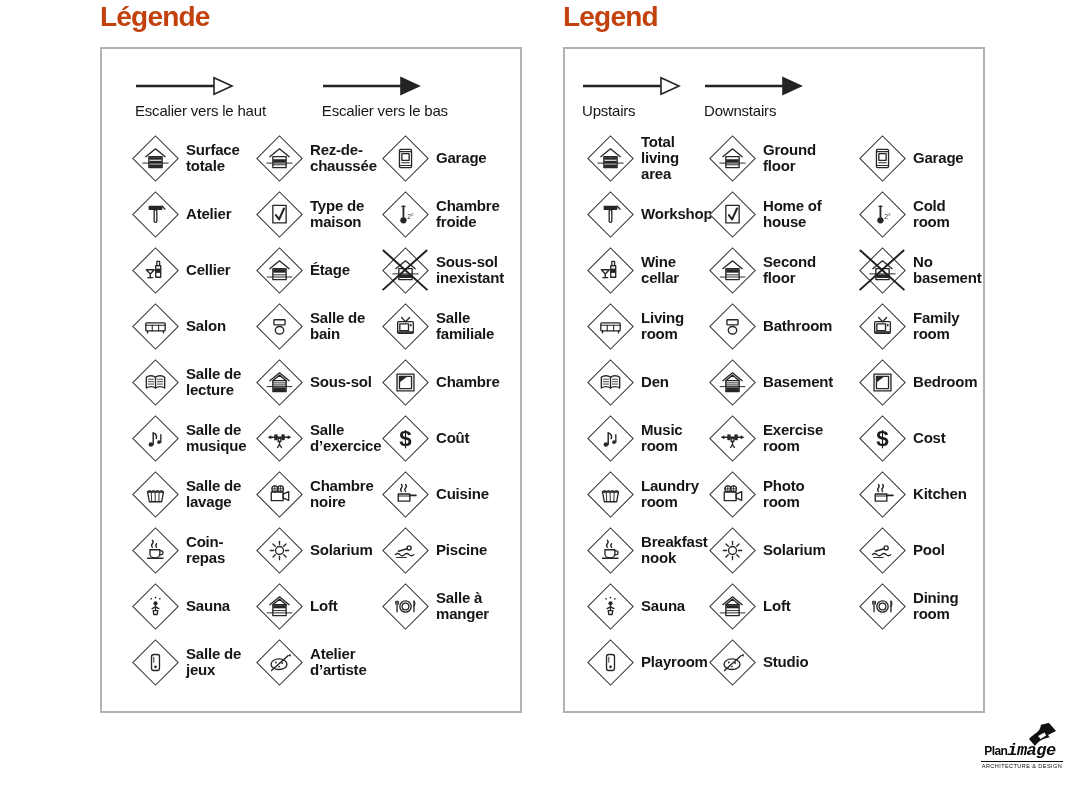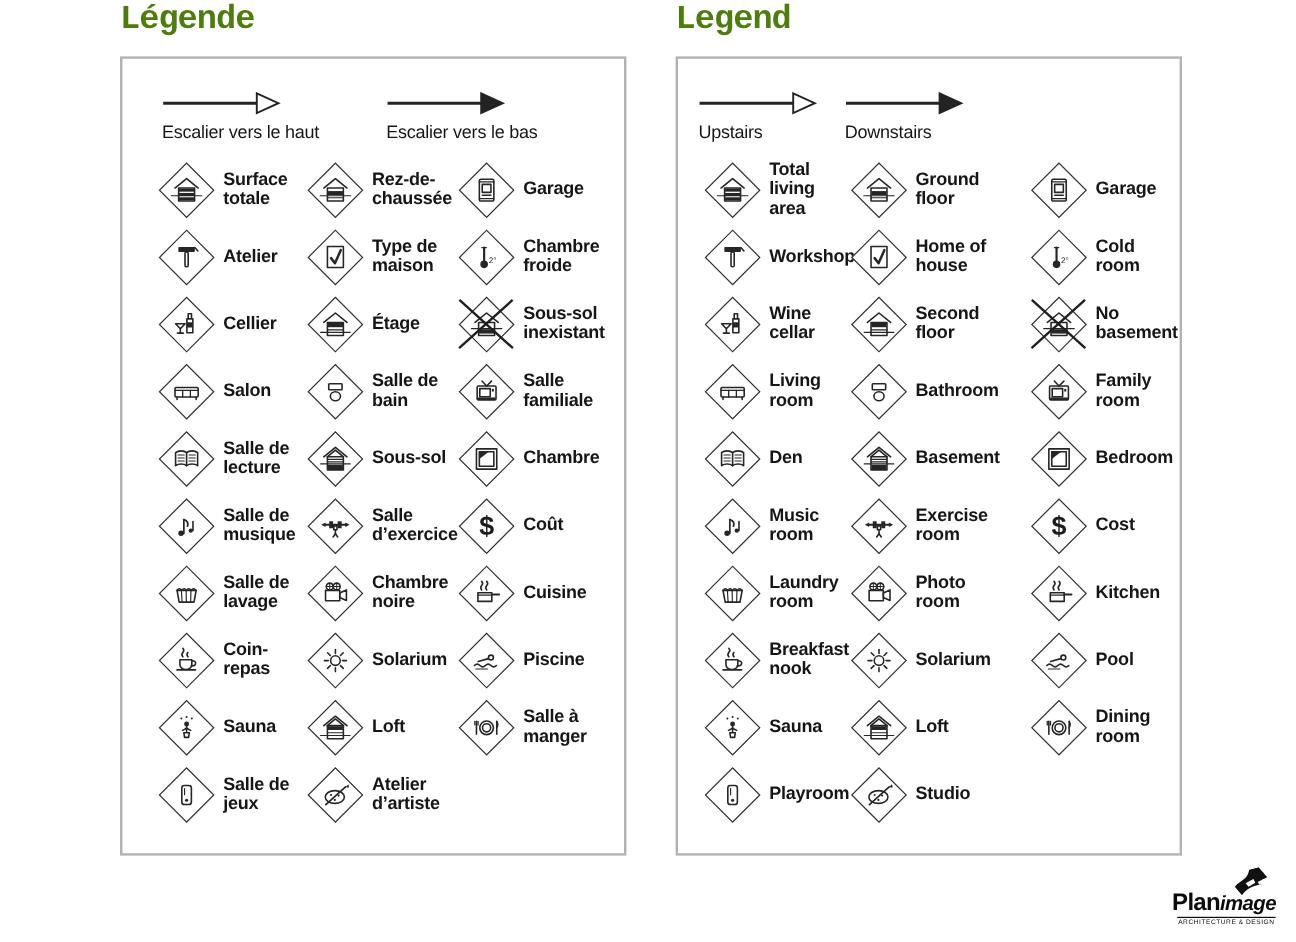--- a/index.html
+++ b/index.html
@@ -1,21 +1,21 @@
 <!DOCTYPE html>
 <html><head>
 <meta charset="utf-8">
 <style>
   * { margin:0; padding:0; box-sizing:border-box; }
   html,body { background:#ffffff; }
   body { font-family:"Liberation Sans", sans-serif; color:#1d1d1d; }
   .page { position:relative; width:1080px; height:785px; background:#fff; overflow:hidden; }
 
   .panel-title { position:absolute; top:1px; font-size:28px; font-weight:bold;
-                 letter-spacing:-0.8px; color:#4d7c0f;font-family:Liberation Mono, monospace; }
+                 letter-spacing:-0.8px; color:#c2410c; }
   #title-fr { left:100px; }
   #title-en { left:563px; }
 
   .panel { position:absolute; top:47px; width:422px; height:666px;
            border:2px solid #b2b2b2; background:#fff; }
   #panel-fr { left:100px; }
   #panel-en { left:563px; }
 
   
   .arrows { position:absolute; top:26px; display:flex; }
@@ -42,22 +42,22 @@
              width:60px; height:2.4px; margin-top:-1.2px; background:#1f1f1f; z-index:2; }
   .crossed::before { transform:rotate(42deg); }
   .crossed::after  { transform:rotate(-42deg); }
   .cell-label { font-size:15px; line-height:1.07; letter-spacing:-0.2px;
                 max-width:64px; color:#161616;font-weight:bold; }
 
   
   .logo { position:absolute; left:975px; top:722px; width:90px; text-align:center; }
   .logo-mark { display:block; margin:0 4px 0 auto; }
   .logo-text { margin-top:-7px; white-space:nowrap; line-height:1; }
-  .logo-plan { font-size:20px; font-weight:bold; letter-spacing:-0.6px; color:#0c0c0c; }
-  .logo-image { font-family:Liberation Sans, sans-serif; font-style:italic; font-weight:bold;
+  .logo-plan { font-size:12px; font-weight:bold; letter-spacing:-0.6px; color:#0c0c0c; }
+  .logo-image { font-family:Liberation Mono, monospace; font-style:italic; font-weight:bold;
                 font-size:17px; letter-spacing:-0.5px; color:#0c0c0c; }
   .logo-tagline { margin:2px 2px 0 6px; padding-top:1px; border-top:1px solid #0c0c0c;
                   font-size:5.5px; letter-spacing:0.45px; color:#0c0c0c; white-space:nowrap; }
 </style>
 </head>
 <body>
 
 <div class="page">
 
   <h1 class="panel-title" id="title-fr">Légende</h1>

